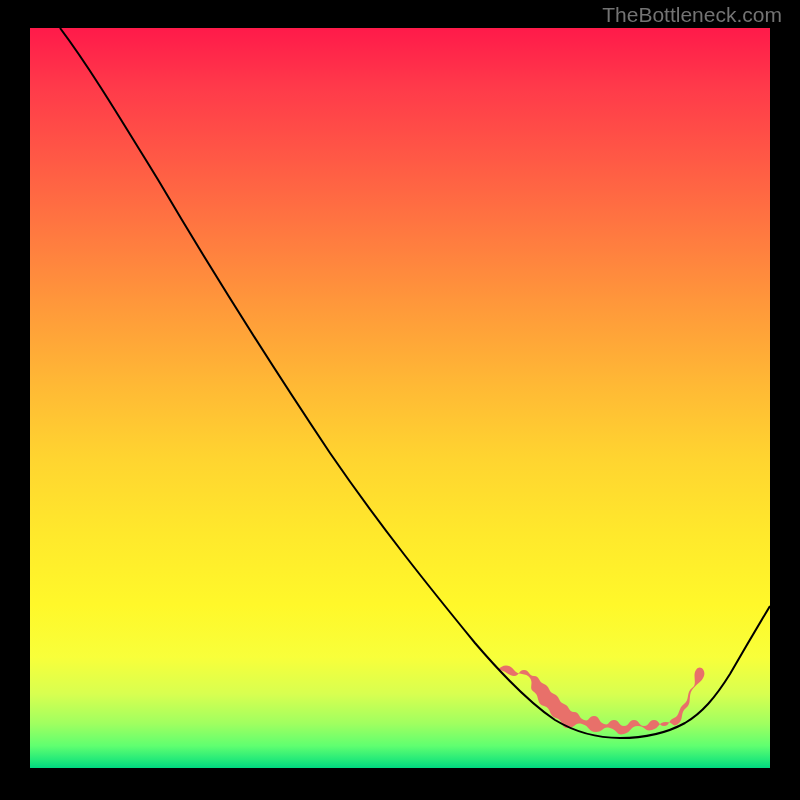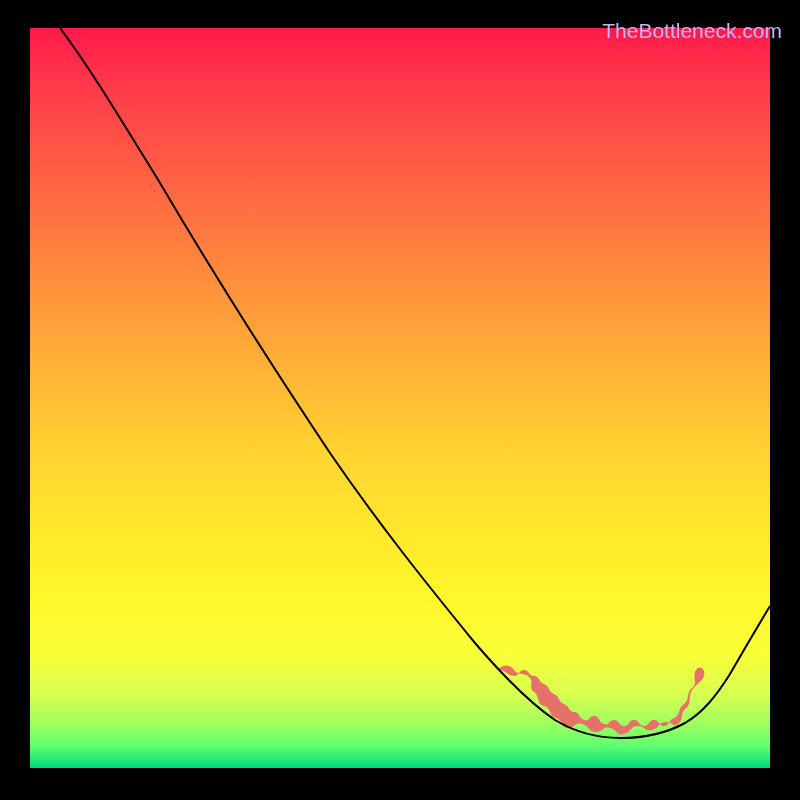--- a/index.html
+++ b/index.html
@@ -7,25 +7,24 @@
     width: 800px;
     height: 800px;
     background: #000;
     position: relative;
     font-family: Arial, sans-serif;
   }
   .watermark {
     position: absolute;
     top: 3px;
     right: 18px;
-    color: #c4b5fd;
+    color: #737373;
     font-size: 21px;
     font-weight: 500;
     z-index: 10;
-    margin-top: 16px;
   }
   .plot-area {
     position: absolute;
     left: 30px;
     top: 28px;
     width: 740px;
     height: 740px;
     overflow: hidden;
   }
   .gradient-bg {

